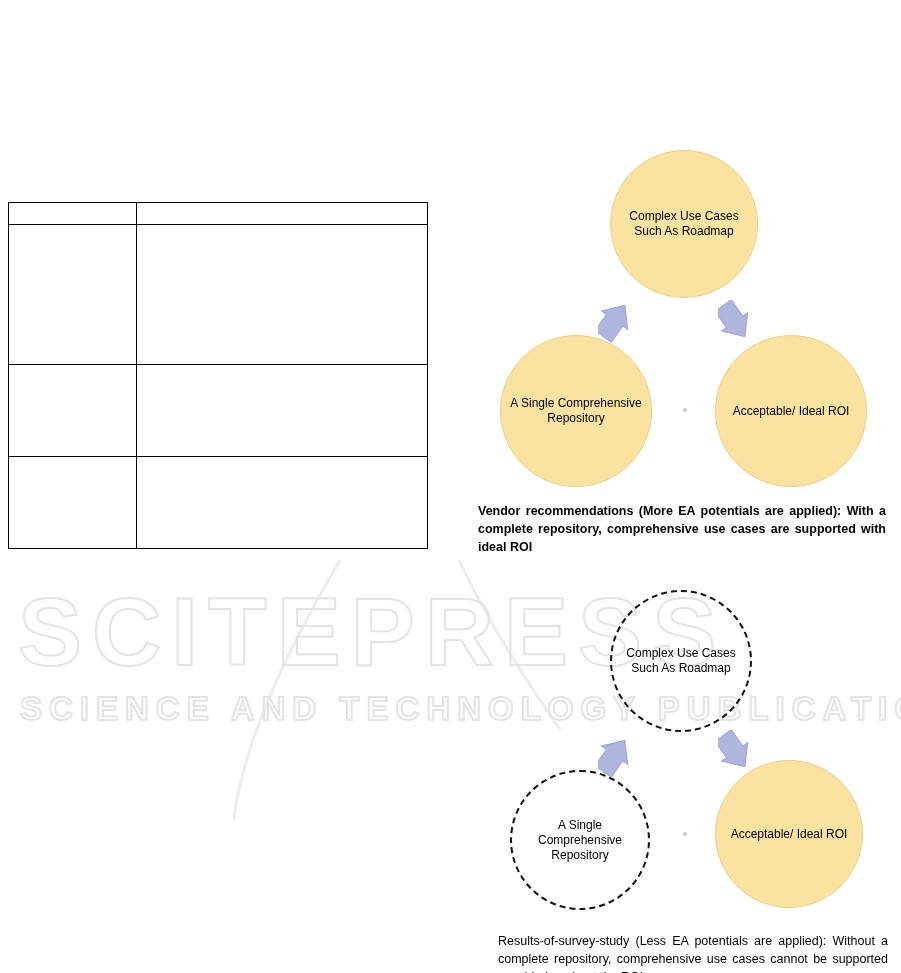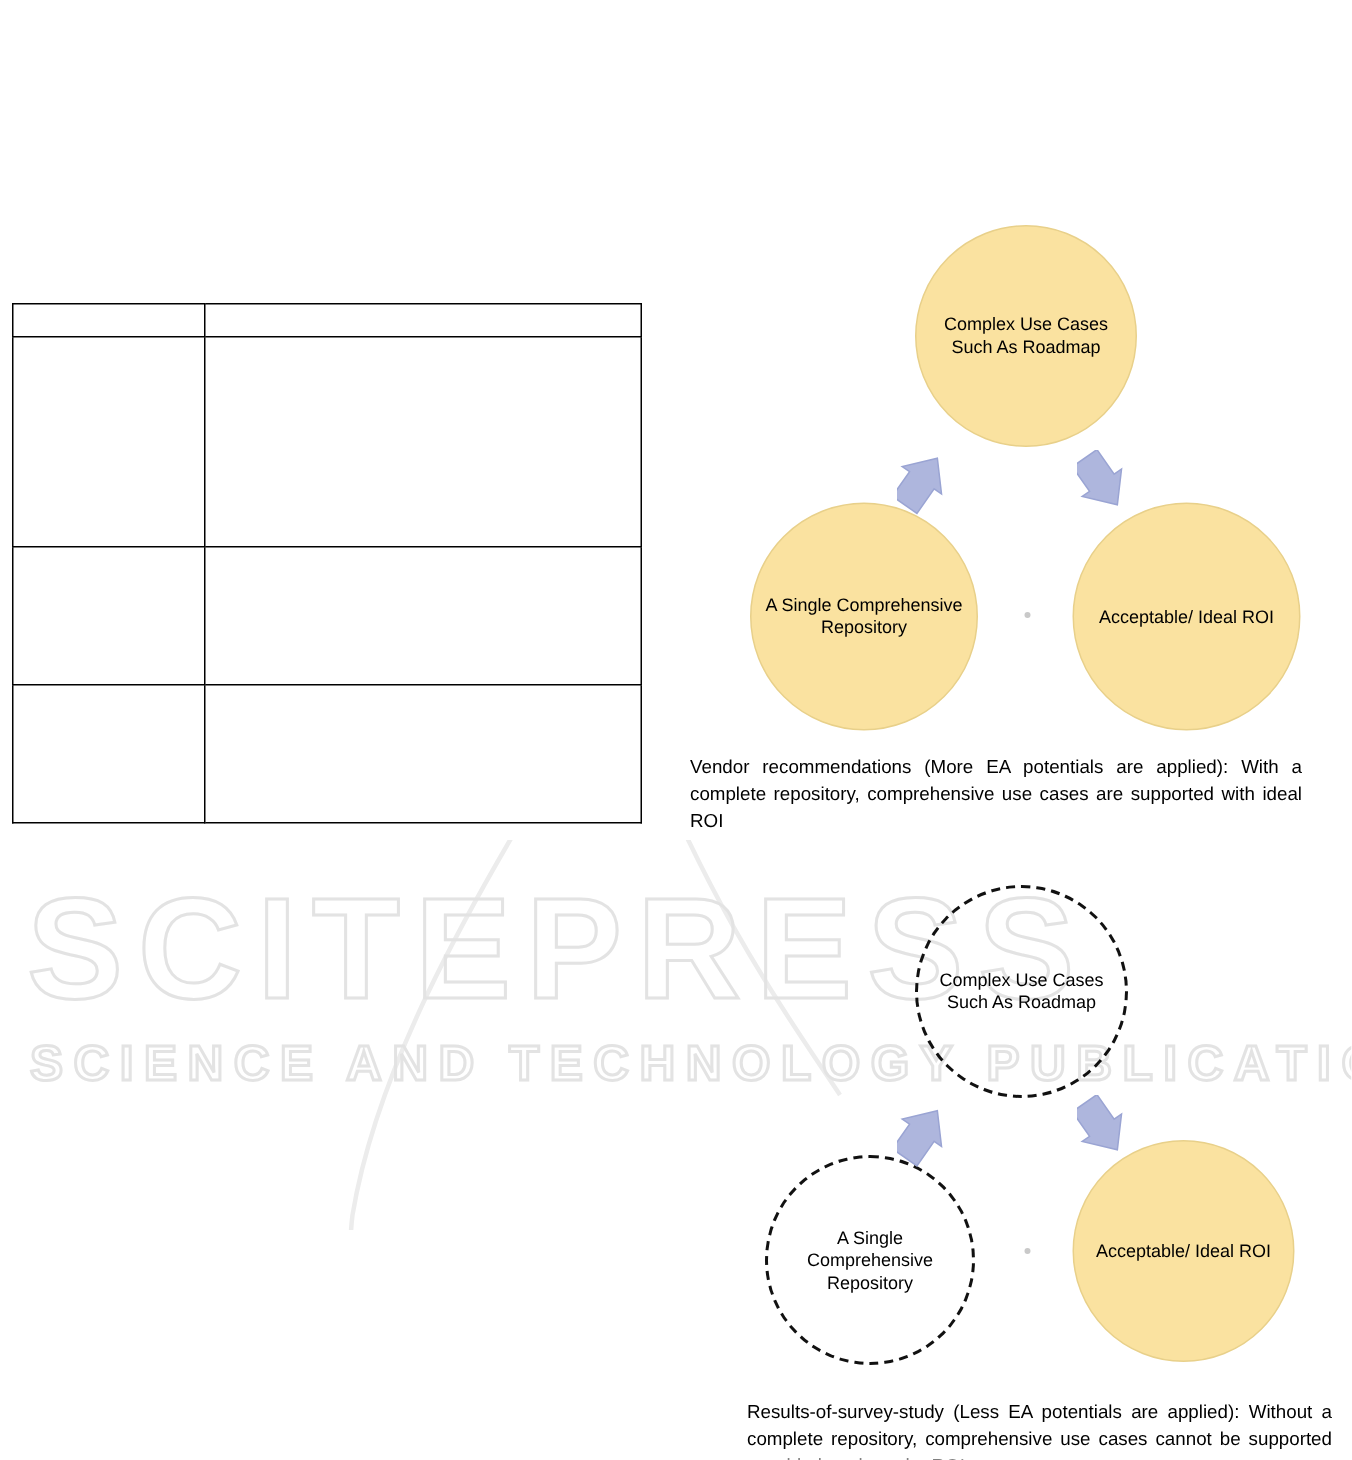--- a/index.html
+++ b/index.html
@@ -125,21 +125,21 @@
   }
 
   
   .caption {
     position: absolute;
     font-size: 12.5px;
     line-height: 1.45;
     text-align: justify;
     z-index: 3;
   }
-  #caption-top { left: 460px; top: 502px; width: 408px; }
+  #caption-top { left: 478px; top: 502px; width: 408px; font-weight: bold; }
   #caption-bottom { left: 498px; top: 912px; width: 390px; margin-top: 20px; }
   .caption p { margin: 0; }
 </style>
 </head>
 <body>
 
 <svg id="watermark" viewBox="0 0 901 260">
   <path class="wm-swoosh" d="M395 -90 C 300 60, 250 160, 235 250 C 225 330, 280 360, 330 330"></path>
   <path class="wm-swoosh" d="M420 -90 C 470 40, 520 110, 560 170"></path>
   <text class="wm-text wm-big" x="18" y="105">SCITEPRESS</text>

